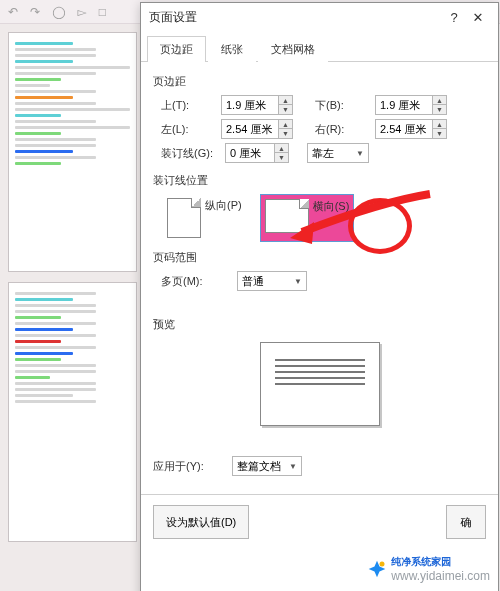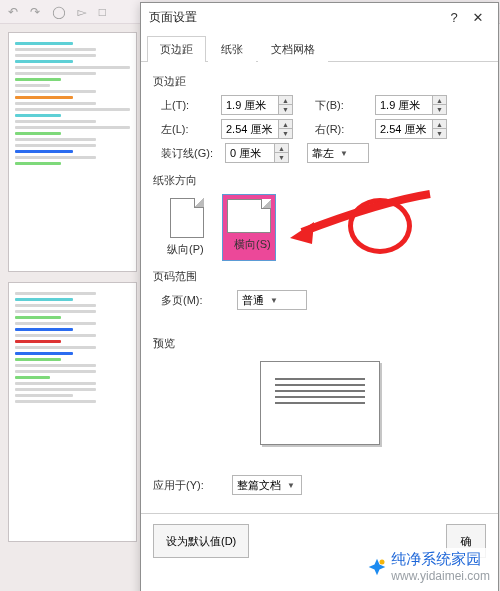--- a/index.html
+++ b/index.html
@@ -25,40 +25,40 @@
 .tab.active{border-color:#cfcfcf;background:#fff}
 .body{padding:8px 12px 6px 12px}
 .group-title{font-size:11px;color:#333;margin:4px 0 6px 0}
 .row{display:flex;align-items:center;gap:6px;margin:4px 0}
 .lbl{font-size:11px;color:#333;width:54px;white-space:nowrap}
 .spin{display:flex;align-items:center;border:1px solid #b6b6b6;height:20px}
 .spin input{border:none;width:56px;height:18px;font-size:11px;padding:0 4px;outline:none}
 .spin .btns{display:flex;flex-direction:column}
 .spin .btns div{width:14px;height:9px;border-left:1px solid #b6b6b6;font-size:7px;display:flex;align-items:center;justify-content:center;color:#555;background:#eee}
 .spin .btns div:first-child{border-bottom:1px solid #b6b6b6}
-.select{border:1px solid #b6b6b6;height:20px;display:flex;align-items:center;font-size:11px;padding:0 4px;min-width:70px;}
+.select{border:1px solid #b6b6b6;height:20px;display:flex;align-items:center;font-size:11px;padding:0 4px;min-width:70px;justify-content:space-between}
 .select .arr{font-size:8px;color:#555;margin-left:6px}
 .orient-row{display:flex;gap:14px;margin:6px 0 4px 10px}
-.orient{display:flex;flex-direction:column;align-items:flex-end;gap:4px;padding:4px}
+.orient{display:flex;flex-direction:row;align-items:flex-start;gap:4px;padding:4px}
 .orient .box{width:34px;height:40px;border:1px solid #888;background:#fff;position:relative}
 .orient .box.landscape{width:44px;height:34px}
 .orient .box .fold{position:absolute;right:-1px;top:-1px;width:10px;height:10px;background:linear-gradient(135deg,#fff 50%,#bbb 50%);border-left:1px solid #888;border-bottom:1px solid #888}
 .orient .cap{font-size:11px;color:#333}
 .orient.selected{background:#ec4899;border:1px solid #5b9bd5}
 .circle{position:absolute;width:64px;height:56px;border:5px solid #e22;border-radius:50%;left:348px;top:198px;pointer-events:none}
 .arrow-svg{position:absolute;left:280px;top:188px;width:160px;height:70px;pointer-events:none}
 .preview-box{margin:10px auto 0 auto;width:120px;height:84px;border:1px solid #888;background:#fff;box-shadow:2px 2px 0 #c6c6c6;padding:12px 14px}
 .preview-box .pln{height:2px;background:#777;margin:4px 0}
 .bottom-row{display:flex;align-items:center;gap:19px;margin-top:14px}
 .foot{border-top:1px solid #cfcfcf;margin-top:12px;padding:10px 12px;display:flex;align-items:center;gap:10px}
 .btn{border:1px solid #b6b6b6;background:#f5f5f5;font-size:11px;height:24px;padding:16px 12px;display:flex;align-items:center}
 .wm{position:absolute;right:6px;bottom:6px;display:flex;align-items:center;gap:4px;background:rgba(255,255,255,.85);padding:2px 4px}
 .wm .logo{width:20px;height:20px;position:relative}
 .wm .logo svg{width:20px;height:20px}
-.wm .txt1{font-size:15px;font-weight:400;color:#1d66d8}
+.wm .txt1{font-size:10px;font-weight:700;color:#1d66d8}
 .wm .txt2{font-size:12px;color:#9aa0a6}
 </style>
 </head>
 <body>
 
 <div class="app-bg">
   <div class="toolbar">
     <span>↶</span>
     <span>↷</span>
     <span>◯</span>
@@ -176,21 +176,21 @@
             </div>
           </div>
         <span style="width:6px"></span>
         <div class="select" style="min-width:62px">
             <span>靠左</span>
             <span class="arr">▼</span>
           </div>
       </div>
     </div>
 
-    <div class="group-title" style="margin-top:10px">纸张方向</div>
+    <div class="group-title" style="margin-top:10px">装订线位置</div>
     <div class="orient-row">
       <div class="orient">
         <div class="box">
             <div class="fold"></div>
           </div>
         <span class="cap">纵向(P)</span>
       </div>
       <div class="orient selected">
         <div class="box landscape">
             <div class="fold"></div>

